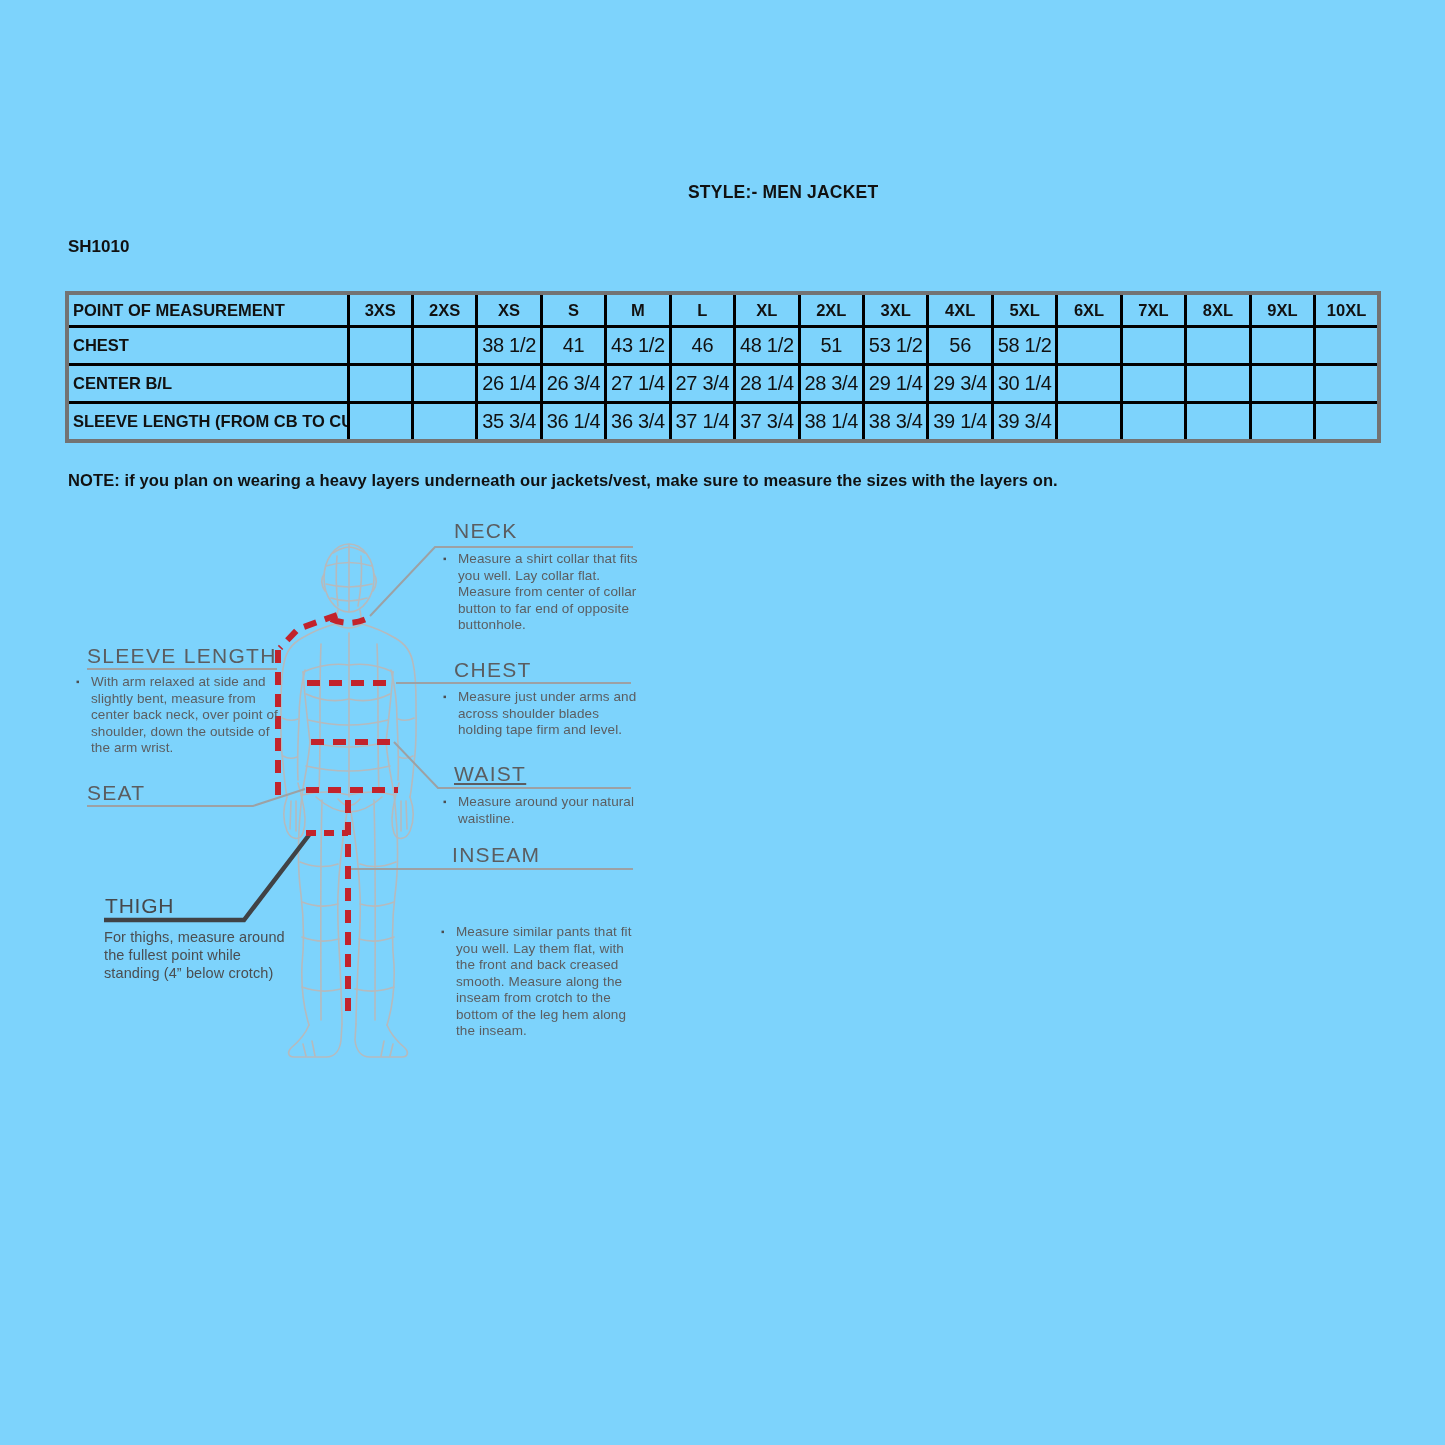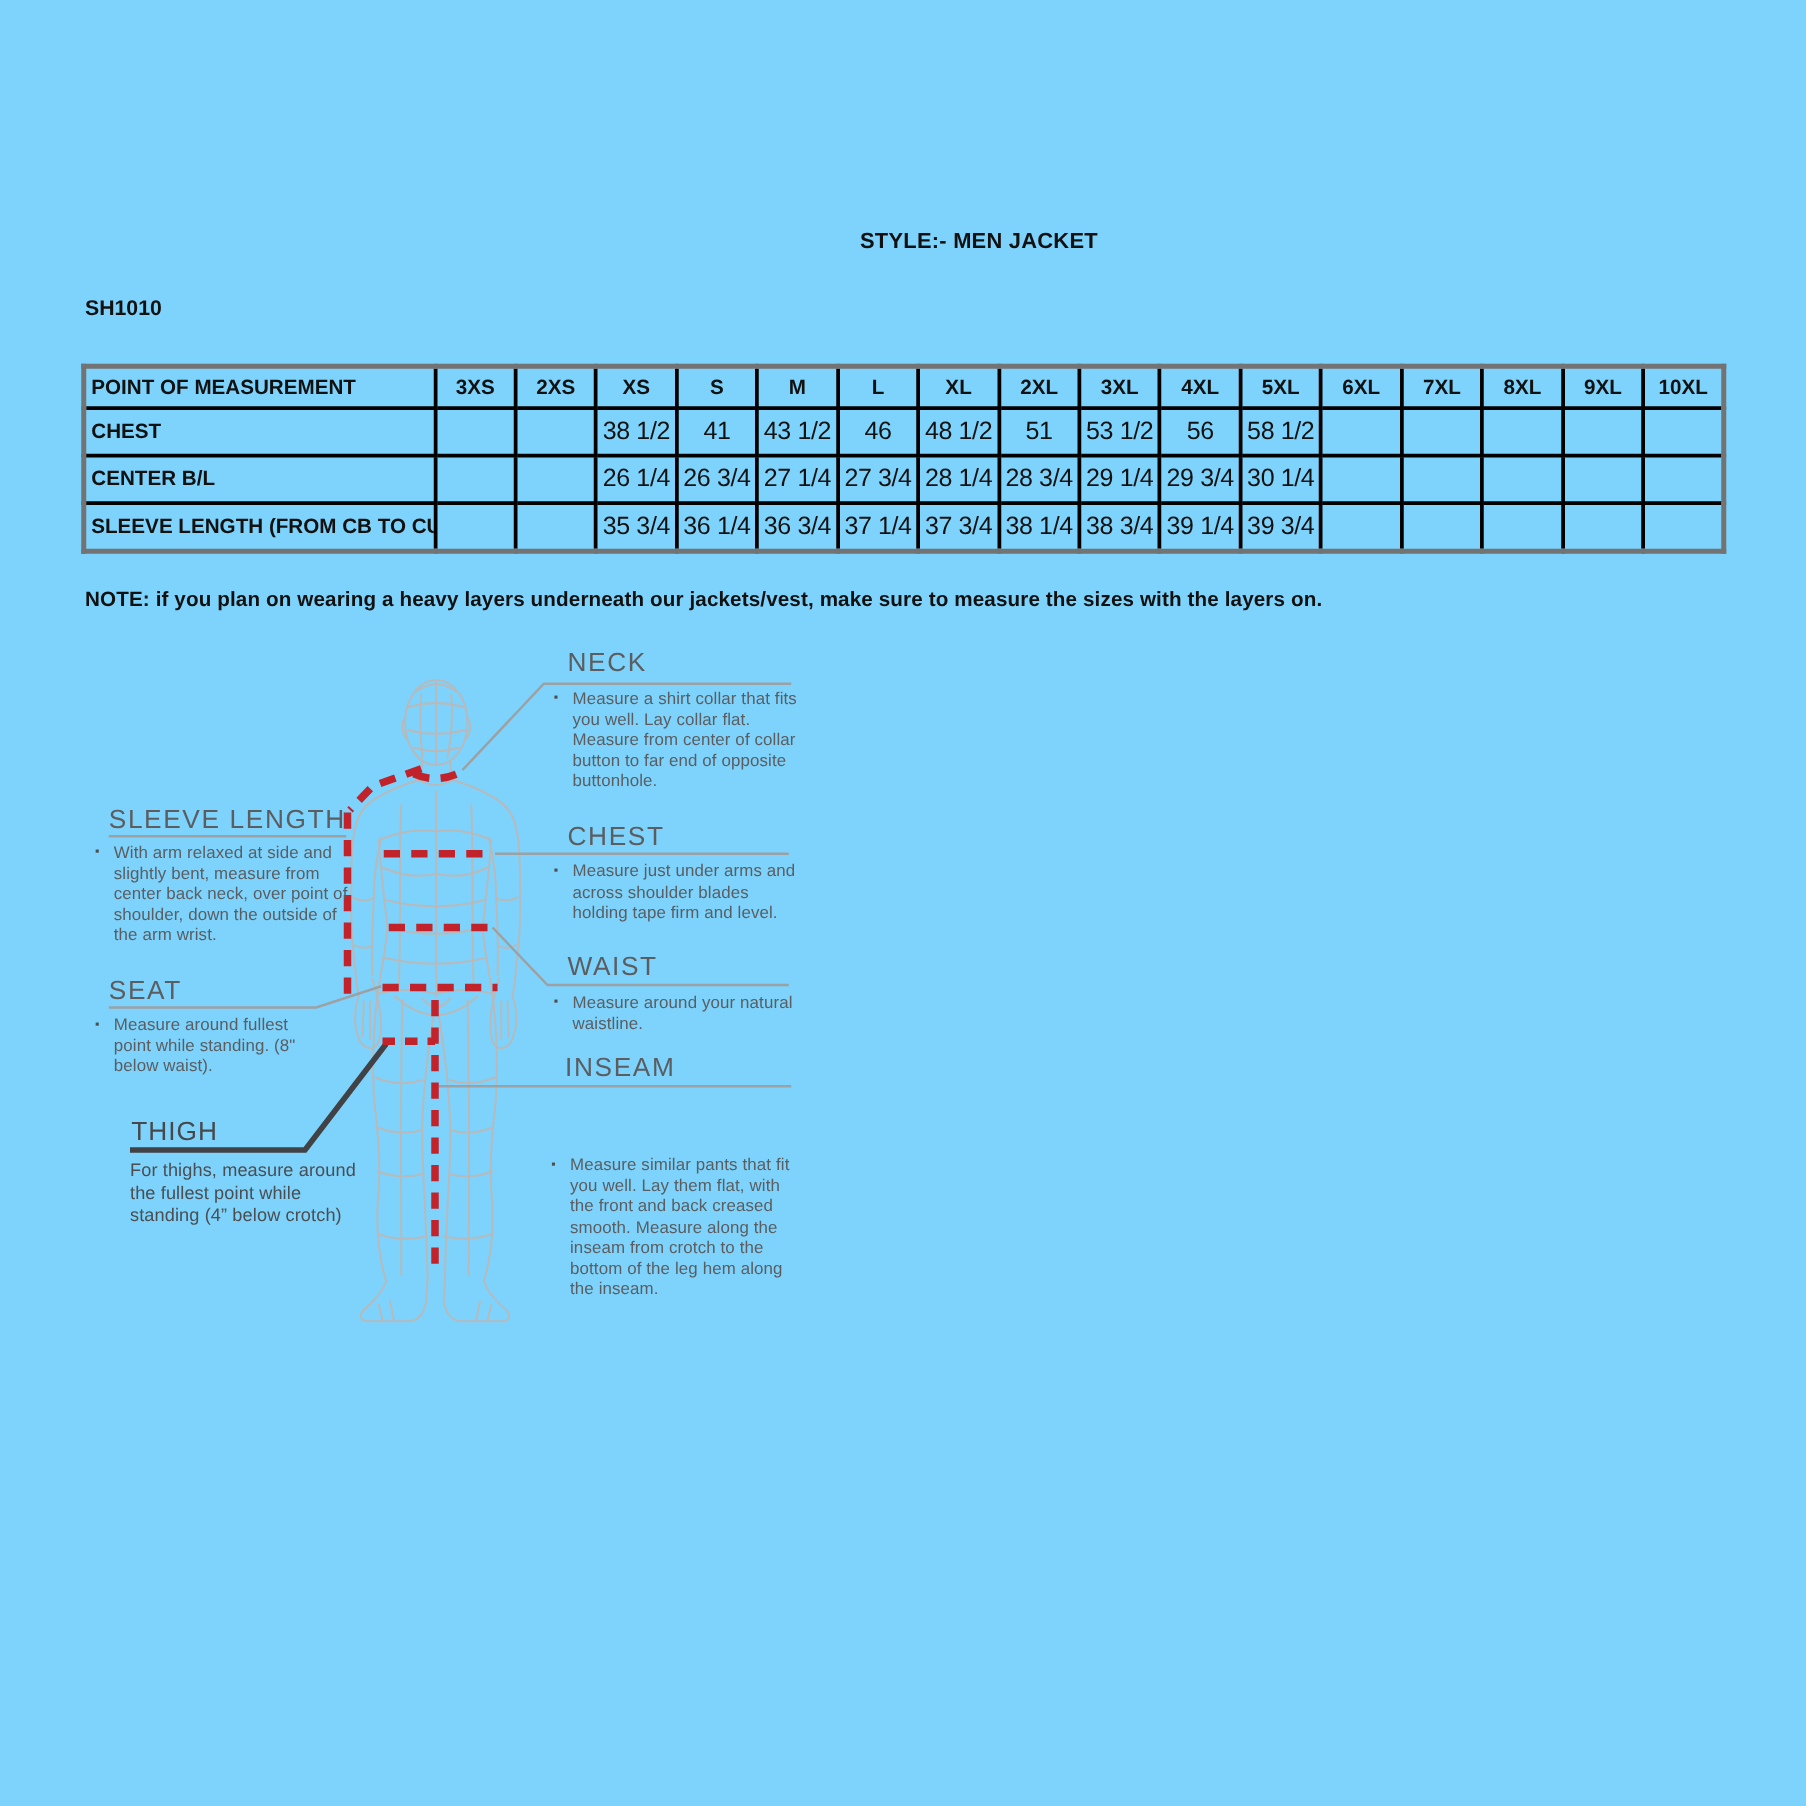--- a/index.html
+++ b/index.html
@@ -252,28 +252,27 @@
       <path d="M 348 800 L 348 1013"></path>
     </g>
   </svg>
 
   <div class="guide-heading" style="left:454px;top:519px;">NECK</div>
   <div class="guide-text bulleted" style="left:443px;top:551px;width:182px;">Measure a shirt collar that fits you well. Lay collar flat. Measure from center of collar button to far end of opposite buttonhole.</div>
 
   <div class="guide-heading" style="left:454px;top:658px;">CHEST</div>
   <div class="guide-text bulleted" style="left:443px;top:689px;width:186px;">Measure just under arms and across shoulder blades holding tape firm and level.</div>
 
-  <div class="guide-heading" style="left:454px;top:762px;">WAIST</div>
+  <div class="guide-heading" style="left:454px;top:762px;text-decoration:underline;">WAIST</div>
   <div class="guide-text bulleted" style="left:443px;top:794px;width:182px;">Measure around your natural waistline.</div>
 
   <div class="guide-heading" style="left:452px;top:843px;">INSEAM</div>
   <div class="guide-text bulleted" style="left:441px;top:924px;width:186px;">Measure similar pants that fit you well. Lay them flat, with the front and back creased smooth. Measure along the inseam from crotch to the bottom of the leg hem along the inseam.</div>
 
   <div class="guide-heading" style="left:87px;top:644px;">SLEEVE LENGTH</div>
   <div class="guide-text bulleted" style="left:76px;top:674px;width:195px;">With arm relaxed at side and slightly bent, measure from center back neck, over point of shoulder, down the outside of the arm wrist.</div>
 
   <div class="guide-heading" style="left:87px;top:781px;">SEAT</div>
-  <div class="guide-text bulleted" style="left:76px;top:812px;width:165px;">Measure around fullest point while standing. (8" below waist).</div>
 
   <div class="guide-heading dark" style="left:105px;top:894px;">THIGH</div>
   <div class="guide-text plain" style="left:104px;top:928px;width:185px;">For thighs, measure around the fullest point while standing (4” below crotch)</div>
 
 </div>
 
 </body></html>

